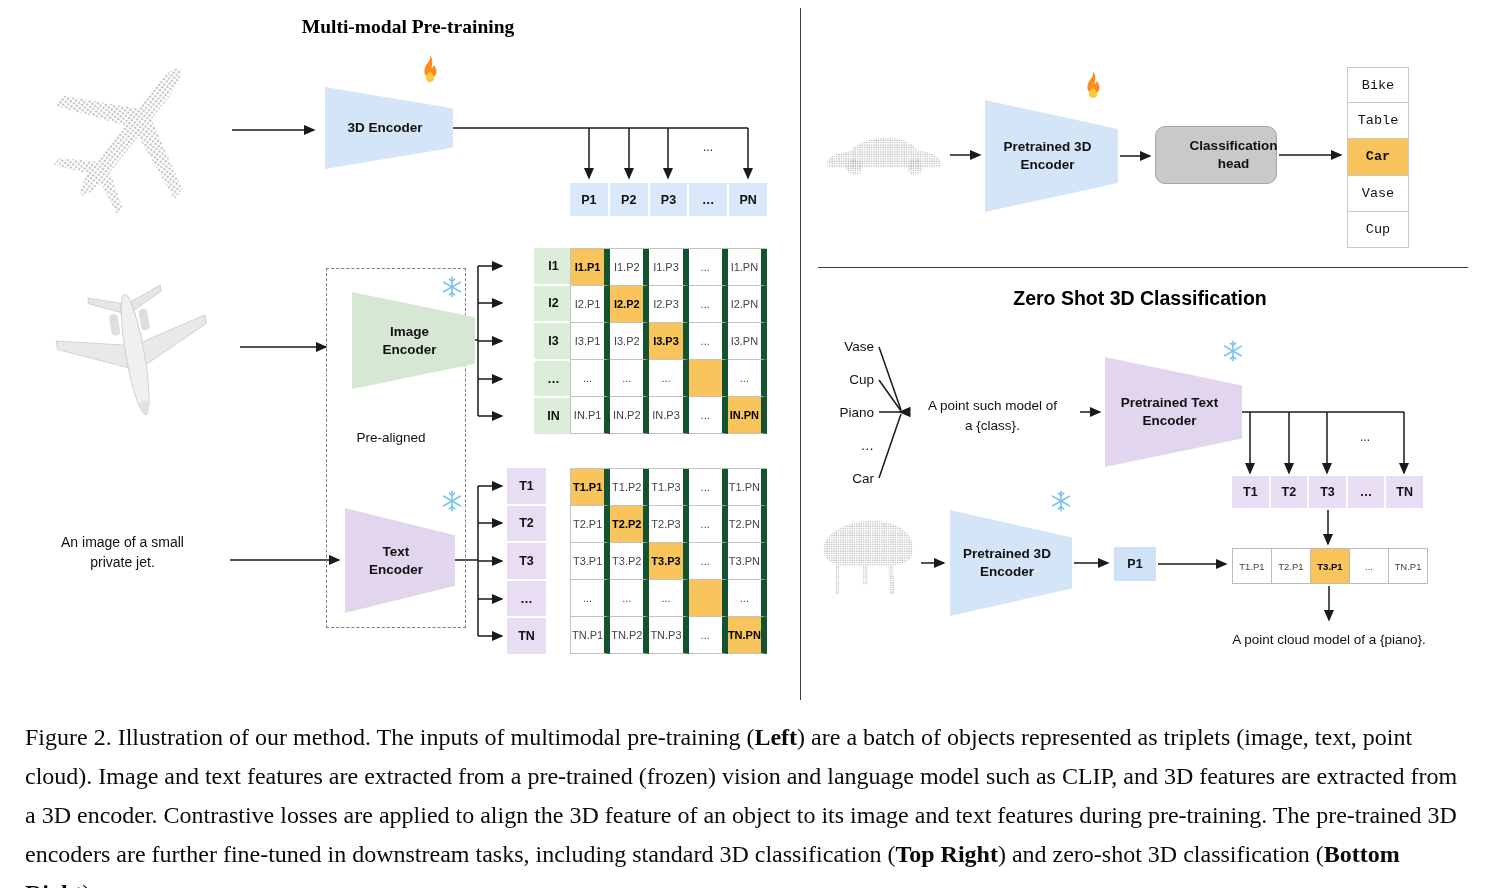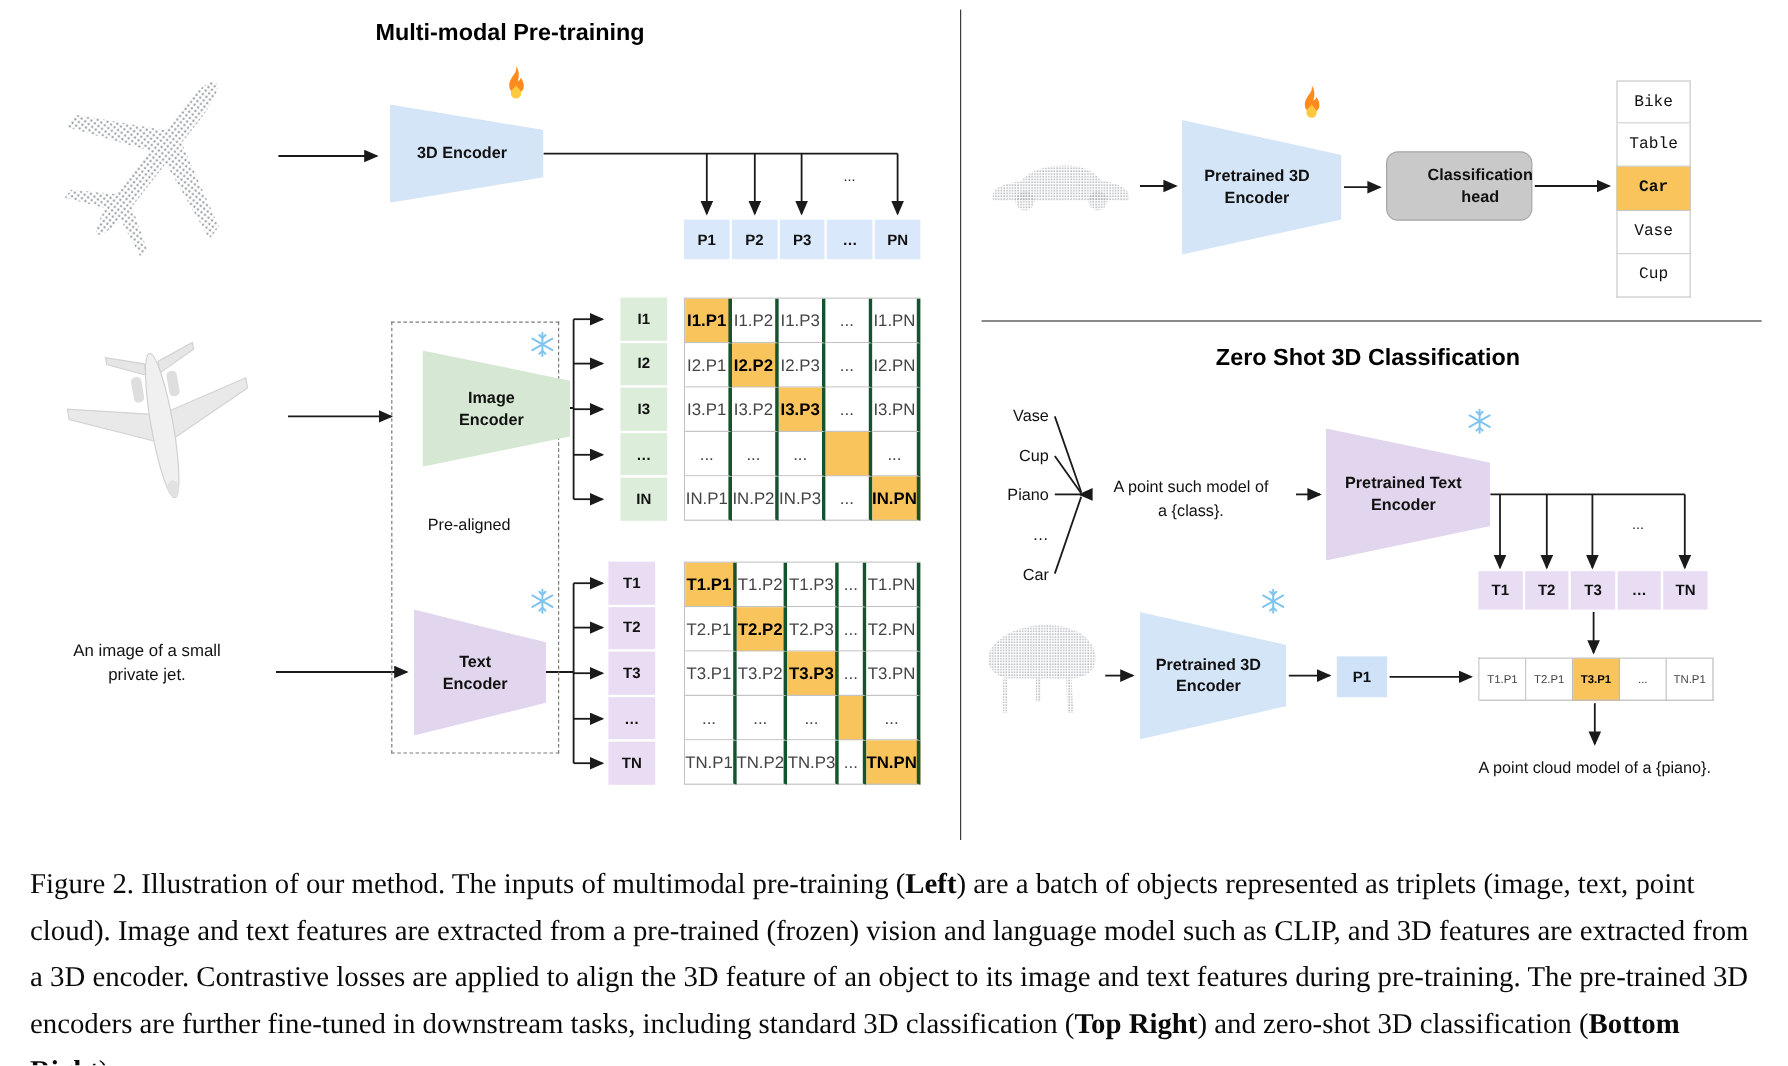--- a/index.html
+++ b/index.html
@@ -20,22 +20,22 @@
 
   .rowgrid { position:absolute; display:grid; grid-auto-flow:column; grid-auto-columns:1fr; gap:2px; }
   .colgrid { position:absolute; display:grid; grid-auto-flow:row; grid-auto-rows:1fr; gap:2px; }
   .cell { display:flex; align-items:center; justify-content:center; font-weight:bold; font-size:12.5px; }
   .blue-cell   { background:#d9e8fb; }
   .green-cell  { background:#dcedda; }
   .purple-cell { background:#e9ddf3; }
 
   .mgrid { position:absolute; display:grid; grid-template-columns:repeat(5,1fr); grid-template-rows:repeat(5,1fr);
            border-top:1px solid #c2c2c2; border-left:1px solid #c2c2c2; background:#fff; }
-  .mcell { display:flex; align-items:center; justify-content:center; font-size:14px; color:#444;
-           border-right:3px solid #14532d; border-bottom:1px solid #c2c2c2; background:#fff; }
+  .mcell { display:flex; align-items:center; justify-content:center; font-size:11px; color:#444;
+           border-right:6px solid #14532d; border-bottom:1px solid #c2c2c2; background:#fff; }
   .mcell.hl { background:#f9c45c; color:#000; font-weight:bold; }
 
   .prodgrid { position:absolute; display:grid; grid-template-columns:repeat(5,1fr);
               border-top:1px solid #bbb; border-left:1px solid #bbb; background:#fff; }
   .mcell2 { display:flex; align-items:center; justify-content:center; font-size:9.5px; color:#444;
             border-right:1px solid #bbb; border-bottom:1px solid #bbb; background:#fff; }
   .mcell2.hl { background:#f9c45c; color:#000; font-weight:bold; }
 
   .clsgrid { position:absolute; display:grid; grid-auto-rows:1fr; }
   .clscell { display:flex; align-items:center; justify-content:center; font-size:13.5px;
@@ -113,21 +113,21 @@
       <line x1="1327" y1="412" x2="1327" y2="473" marker-end="url(#ah)"></line>
       <line x1="1404" y1="412" x2="1404" y2="473" marker-end="url(#ah)"></line>
       <line x1="1328" y1="510" x2="1328" y2="544" marker-end="url(#ah)"></line>
       <line x1="921" y1="563" x2="944" y2="563" marker-end="url(#ah)"></line>
       <line x1="1074" y1="563" x2="1108" y2="563" marker-end="url(#ah)"></line>
       <line x1="1158" y1="564" x2="1226" y2="564" marker-end="url(#ah)"></line>
       <line x1="1329" y1="586" x2="1329" y2="620" marker-end="url(#ah)"></line>
     </g>
   </svg>
 
-  <div class="panel-title" style="left:235px;top:16px;width:380px;">Multi-modal Pre-training</div>
+  <div class="panel-title" style="left:218px;top:16px;width:380px;font-family:Liberation Serif, serif;">Multi-modal Pre-training</div>
 
   <div class="abs" style="left:28px;top:46px;width:205px;height:172px;">
     <svg viewBox="0 0 120 120" width="100%" height="100%">
       <defs>
           <pattern id="pc1" width="2.6" height="2.6" patternUnits="userSpaceOnUse">
             <circle cx="1" cy="1" r="0.72" fill="#a2a7ad"></circle>
           </pattern>
         </defs>
       <g transform="rotate(38 60 60)">
         <path d="M60 4 C64 4 66 14 66 28 L66 44 L113 69 L113 78 L66 59 L66 91 L88 105 L88 111 L65.5 101 C64.5 110 62 116 60 116 C58 116 55.5 110 54.5 101 L32 111 L32 105 L54 91 L54 59 L7 78 L7 69 L54 44 L54 28 C54 14 56 4 60 4 Z" fill="url(#pc1)"></path>
@@ -146,21 +146,21 @@
   <div class="smalldots" style="left:688px;top:140px;width:40px;">...</div>
 
   <div id="p-row" class="rowgrid" style="left:570px;top:183px;width:197px;height:33px;">
       <div class="cell blue-cell">P1</div>
       <div class="cell blue-cell">P2</div>
       <div class="cell blue-cell">P3</div>
       <div class="cell blue-cell">…</div>
       <div class="cell blue-cell">PN</div>
     </div>
 
-  <div id="i-col" class="colgrid" style="left:517px;top:248px;width:39px;height:186px;">
+  <div id="i-col" class="colgrid" style="left:534px;top:248px;width:39px;height:186px;">
       <div class="cell green-cell">I1</div>
       <div class="cell green-cell">I2</div>
       <div class="cell green-cell">I3</div>
       <div class="cell green-cell">…</div>
       <div class="cell green-cell">IN</div>
     </div>
   <div id="image-matrix" class="mgrid" style="left:570px;top:248px;width:197px;height:186px;">
       <div class="mcell hl">I1.P1</div>
       <div class="mcell">I1.P2</div>
       <div class="mcell">I1.P3</div>

